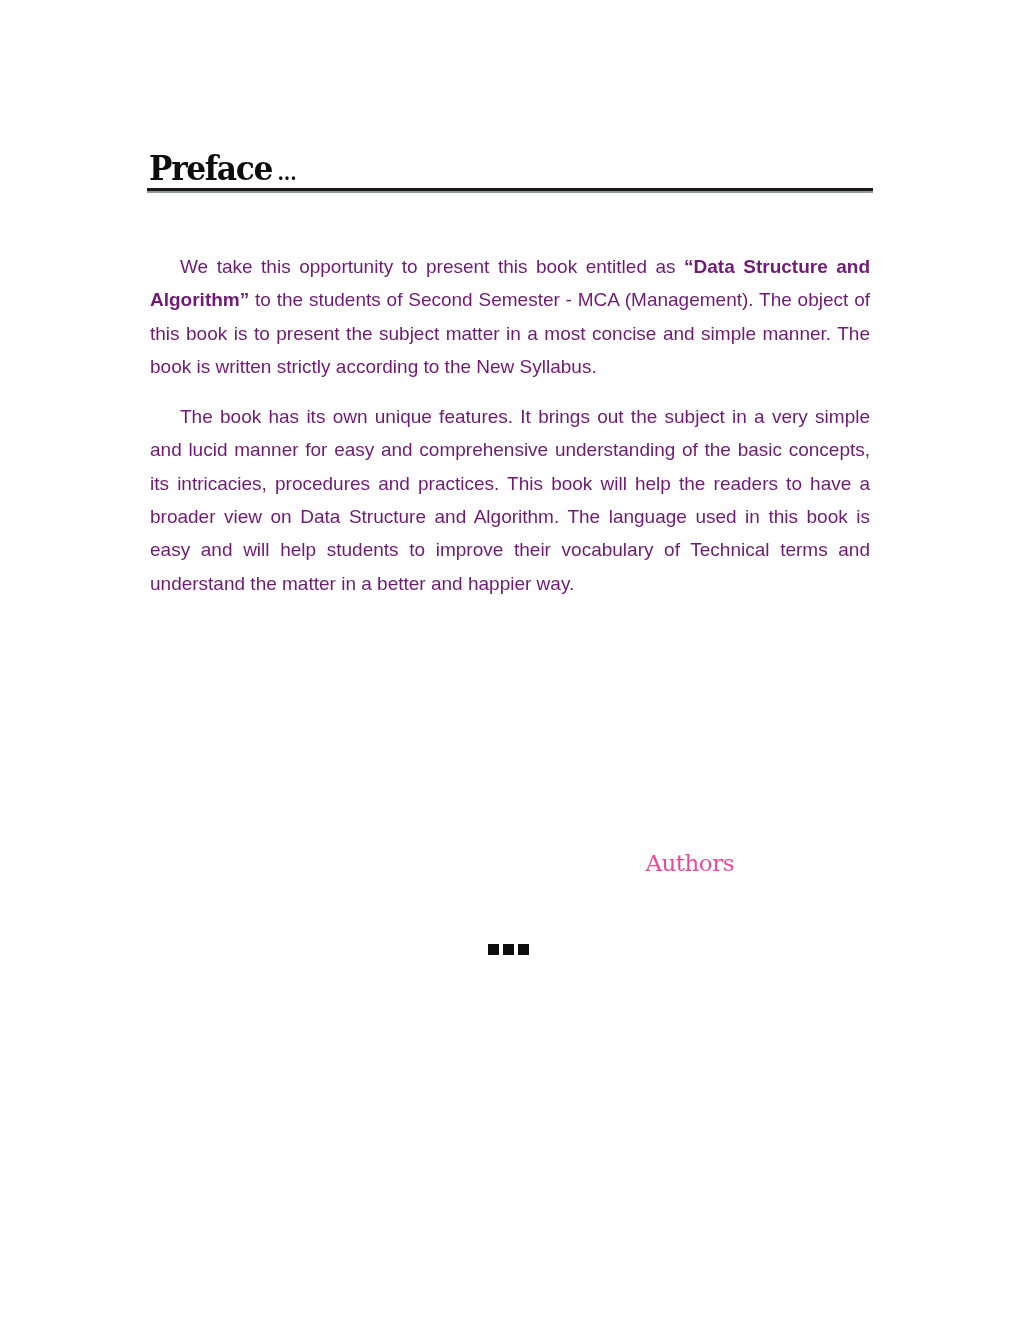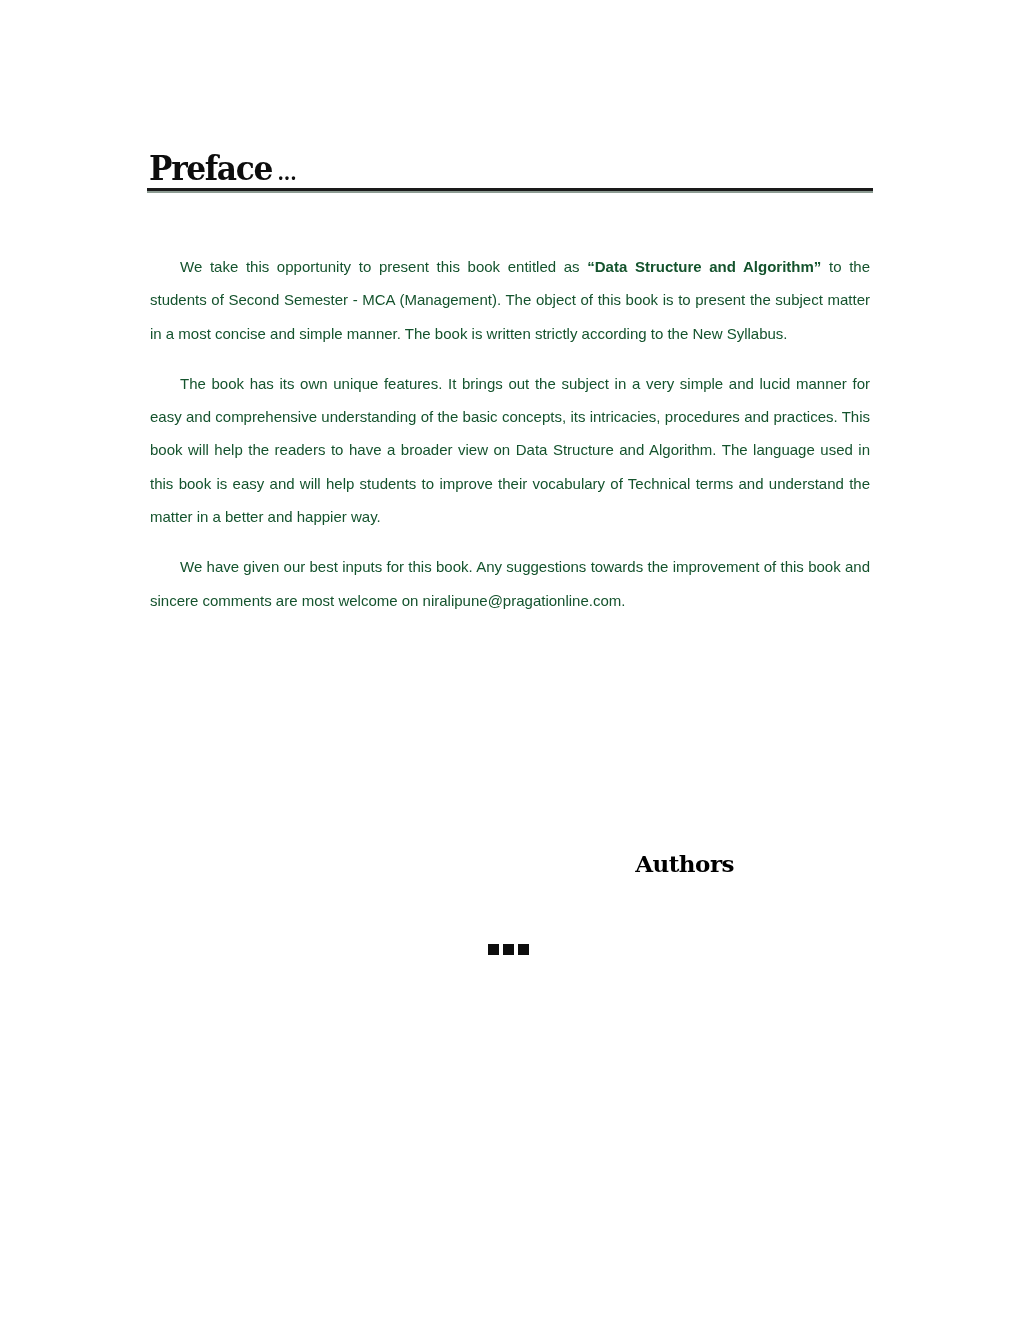--- a/index.html
+++ b/index.html
@@ -55,41 +55,41 @@
       width: 726px;
       height: 2px;
       background: #8d9c93;
     }
     .body-text {
       position: absolute;
       left: 150px;
       top: 250px;
       width: 720px;
       font-family: "Liberation Sans", sans-serif;
-      font-size: 15px;
+      font-size: 19px;
       line-height: 33.3px;
-      color: #14532d;
+      color: #701a75;
     }
     .body-text p {
       margin: 0 0 17px 0;
       text-align: justify;
       text-indent: 30px;
     }
     .body-text b {
       font-weight: bold;
     }
     .signature {
       position: absolute;
       right: 150px;
       top: 850px;
       font-family: "DejaVu Serif", serif;
-      font-weight: bold;
+      font-weight: normal;
       font-size: 23px;
       letter-spacing: -0.5px;
-      color: #000000;
+      color: #ec4899;
     }
     .end-mark {
       position: absolute;
       left: 488px;
       top: 944px;
       display: flex;
       gap: 4px;
     }
     .end-mark span {
       display: block;
@@ -104,21 +104,20 @@
 <div class="page">
 
   <div class="heading"><span>Preface</span><span class="dots">...</span></div>
 
   <div class="rule"></div>
   <div class="rule-shadow"></div>
 
   <div class="body-text">
     <p><span>We take this opportunity to present this book entitled as </span><b>“Data Structure and Algorithm”</b><span> to the students of Second Semester - MCA (Management). The object of this book is to present the subject matter in a most concise and simple manner. The book is written strictly according to the New Syllabus.</span></p>
     <p>The book has its own unique features. It brings out the subject in a very simple and lucid manner for easy and comprehensive understanding of the basic concepts, its intricacies, procedures and practices. This book will help the readers to have a broader view on Data Structure and Algorithm. The language used in this book is easy and will help students to improve their vocabulary of Technical terms and understand the matter in a better and happier way.</p>
-    <p>We have given our best inputs for this book. Any suggestions towards the improvement of this book and sincere comments are most welcome on niralipune@pragationline.com.</p>
   </div>
 
   <div class="signature">Authors</div>
 
   <div class="end-mark">
     <span></span>
     <span></span>
     <span></span>
   </div>
 

